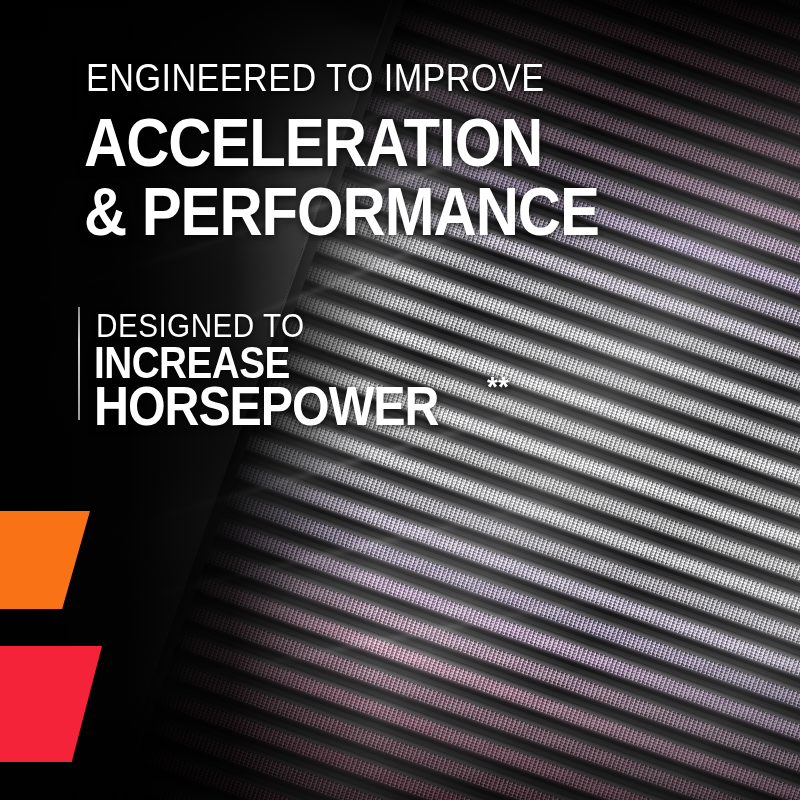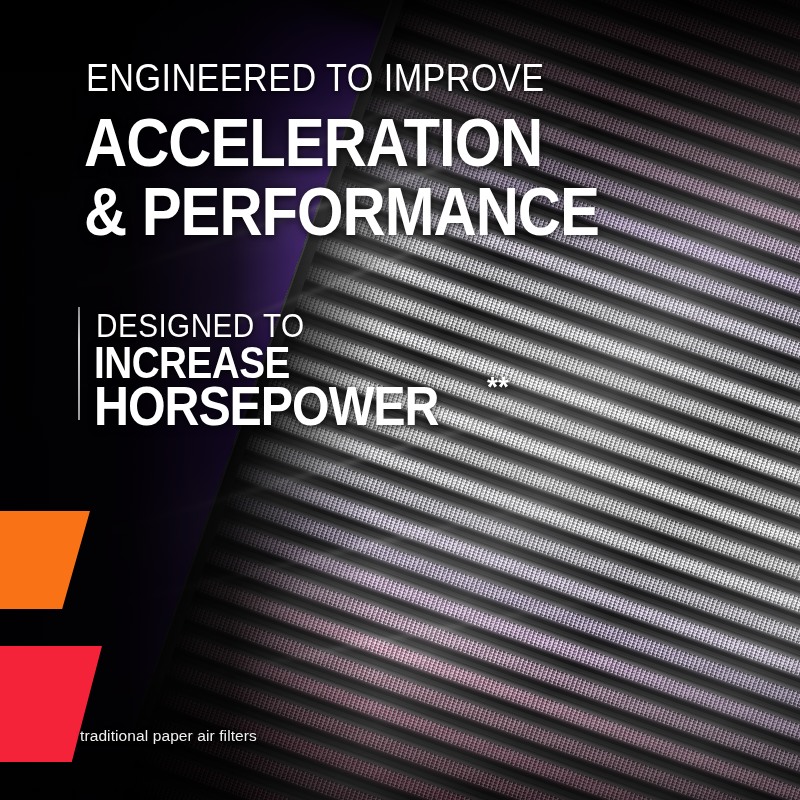--- a/index.html
+++ b/index.html
@@ -2,21 +2,21 @@
 <html><head>
 <meta charset="utf-8">
 <style>
   html,body{margin:0;padding:0;background:#000;}
   body{font-family:"Liberation Sans",sans-serif;}
 
   #stage{
     position:relative;
     width:800px;height:800px;
     overflow:hidden;
-    background:#4c1d95;
+    background:#404040;
   }
 
   
   #filter-panel{
     position:absolute;
     left:265px; top:-170px;
     width:760px; height:1180px;
     transform:rotate(19.5deg);
     transform-origin:50% 50%;
     border-radius:40px;
@@ -485,17 +485,16 @@
 
     <div class="eyebrow" id="line-designed">DESIGNED TO</div>
 
     <div class="mega" id="line-increase">INCREASE</div>
 
     <div class="mega" id="line-horsepower">HORSEPOWER</div>
 
     <div id="hp-asterisk">**</div>
 
     <div id="footnote">
-      <div>traditional paper air filters</div>
     </div>
 
   </div>
 </div>
 
 </body></html>

